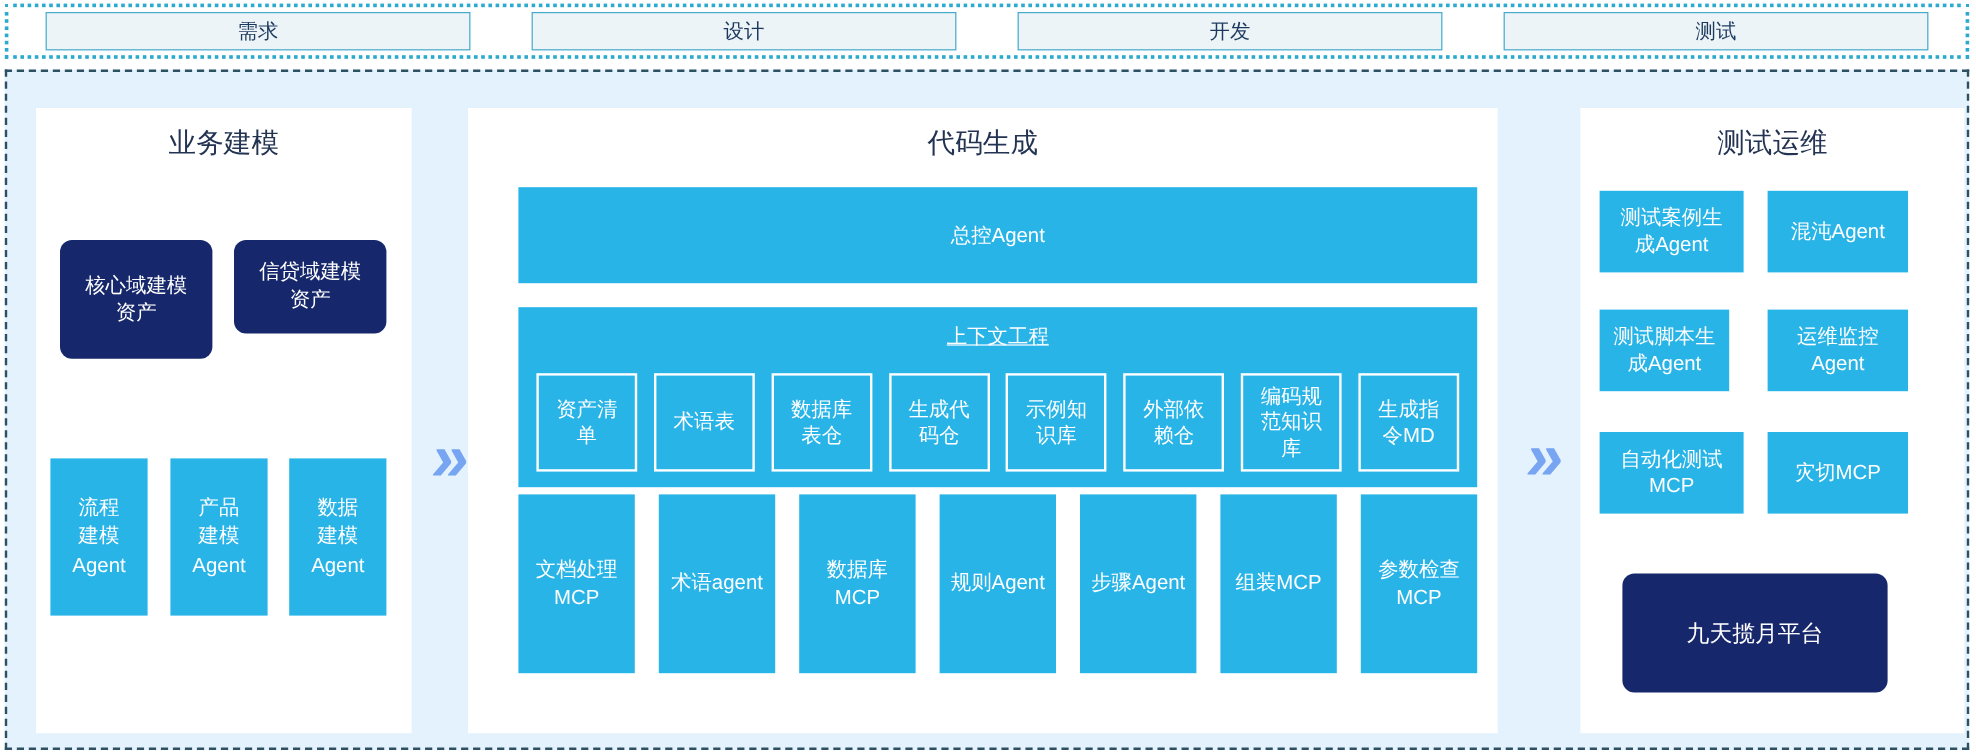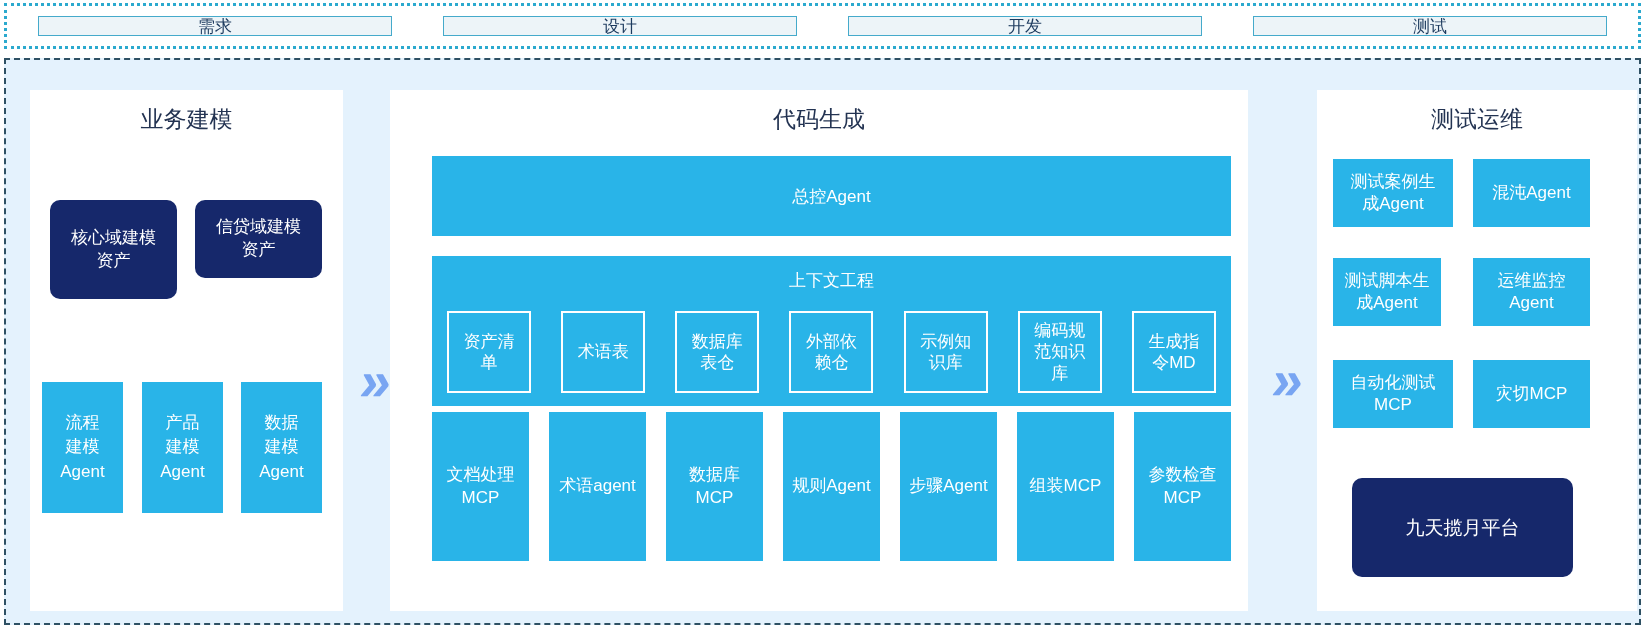--- a/index.html
+++ b/index.html
@@ -9,21 +9,21 @@
     background: #ffffff; overflow: hidden;
   }
   
   .phase-bar {
     position: absolute; left: 4px; top: 3px; width: 1637px; height: 46px;
     background: #ffffff; border: 3px dotted #2BA9CE;
     display: flex; align-items: center; justify-content: space-between;
     padding: 0 31px;
   }
   .phase-box {
-    width: 354px; height: 20px;
+    width: 354px; height: 32px;
     background: #EDF4F8; border: 1px solid #45AACB;
     display: flex; align-items: center; justify-content: center;
     font-size: 17px; color: #1C3A5E;
   }
   
   .canvas {
     position: absolute; left: 4px; top: 58px; width: 1637px; height: 567px;
     background: #E4F2FD; border: 2px dashed #2E5063;
   }
   .panel {
@@ -45,21 +45,21 @@
   
   .asset-1 { left: 20px;  top: 110px; width: 127px; height: 99px;  font-size: 17px; line-height: 1.35; }
   .asset-2 { left: 165px; top: 110px; width: 127px; height: 78px;  font-size: 17px; line-height: 1.35; }
   .bm-agent-1 { left: 12px;  top: 292px; width: 81px; height: 131px; font-size: 17px; line-height: 1.45; }
   .bm-agent-2 { left: 112px; top: 292px; width: 81px; height: 131px; font-size: 17px; line-height: 1.45; }
   .bm-agent-3 { left: 211px; top: 292px; width: 81px; height: 131px; font-size: 17px; line-height: 1.45; }
   
   .master-bar { left: 42px; top: 66px; width: 799px; height: 80px; font-size: 17px; }
   .context-box {
     position: absolute; left: 42px; top: 166px; width: 799px; height: 150px;
-    background: #29B4E8; color: #ffffff;
+    background: #29B4E8; color: #ffffff; text-decoration: underline;
   }
   .ce-title { text-align: center; padding-top: 13px; font-size: 17px; }
   .ce-items {
     position: absolute; left: 15px; right: 15px; top: 55px;
     display: flex; justify-content: space-between;
   }
   .ce-item {
     width: 84px; height: 82px; border: 2px solid #ffffff;
     display: flex; align-items: center; justify-content: center;
     text-align: center; font-size: 17px; line-height: 1.25; white-space: pre-line;
@@ -128,24 +128,26 @@
       <div class="blk cyan master-bar">总控Agent</div>
 
       <div class="context-box">
         <div class="ce-title">上下文工程</div>
         <div class="ce-items">
           <div class="ce-item">资产清
 单</div>
           <div class="ce-item">术语表</div>
           <div class="ce-item">数据库
 表仓</div>
+          <div class="ce-item">生成代
+码仓</div>
+          <div class="ce-item">示例知
+识库</div>
           <div class="ce-item">外部依
 赖仓</div>
-          <div class="ce-item">示例知
-识库</div>
           <div class="ce-item">编码规
 范知识
 库</div>
           <div class="ce-item">生成指
 令MD</div>
         </div>
       </div>
 
       <div class="tools-row">
         <div class="tool-box">文档处理

